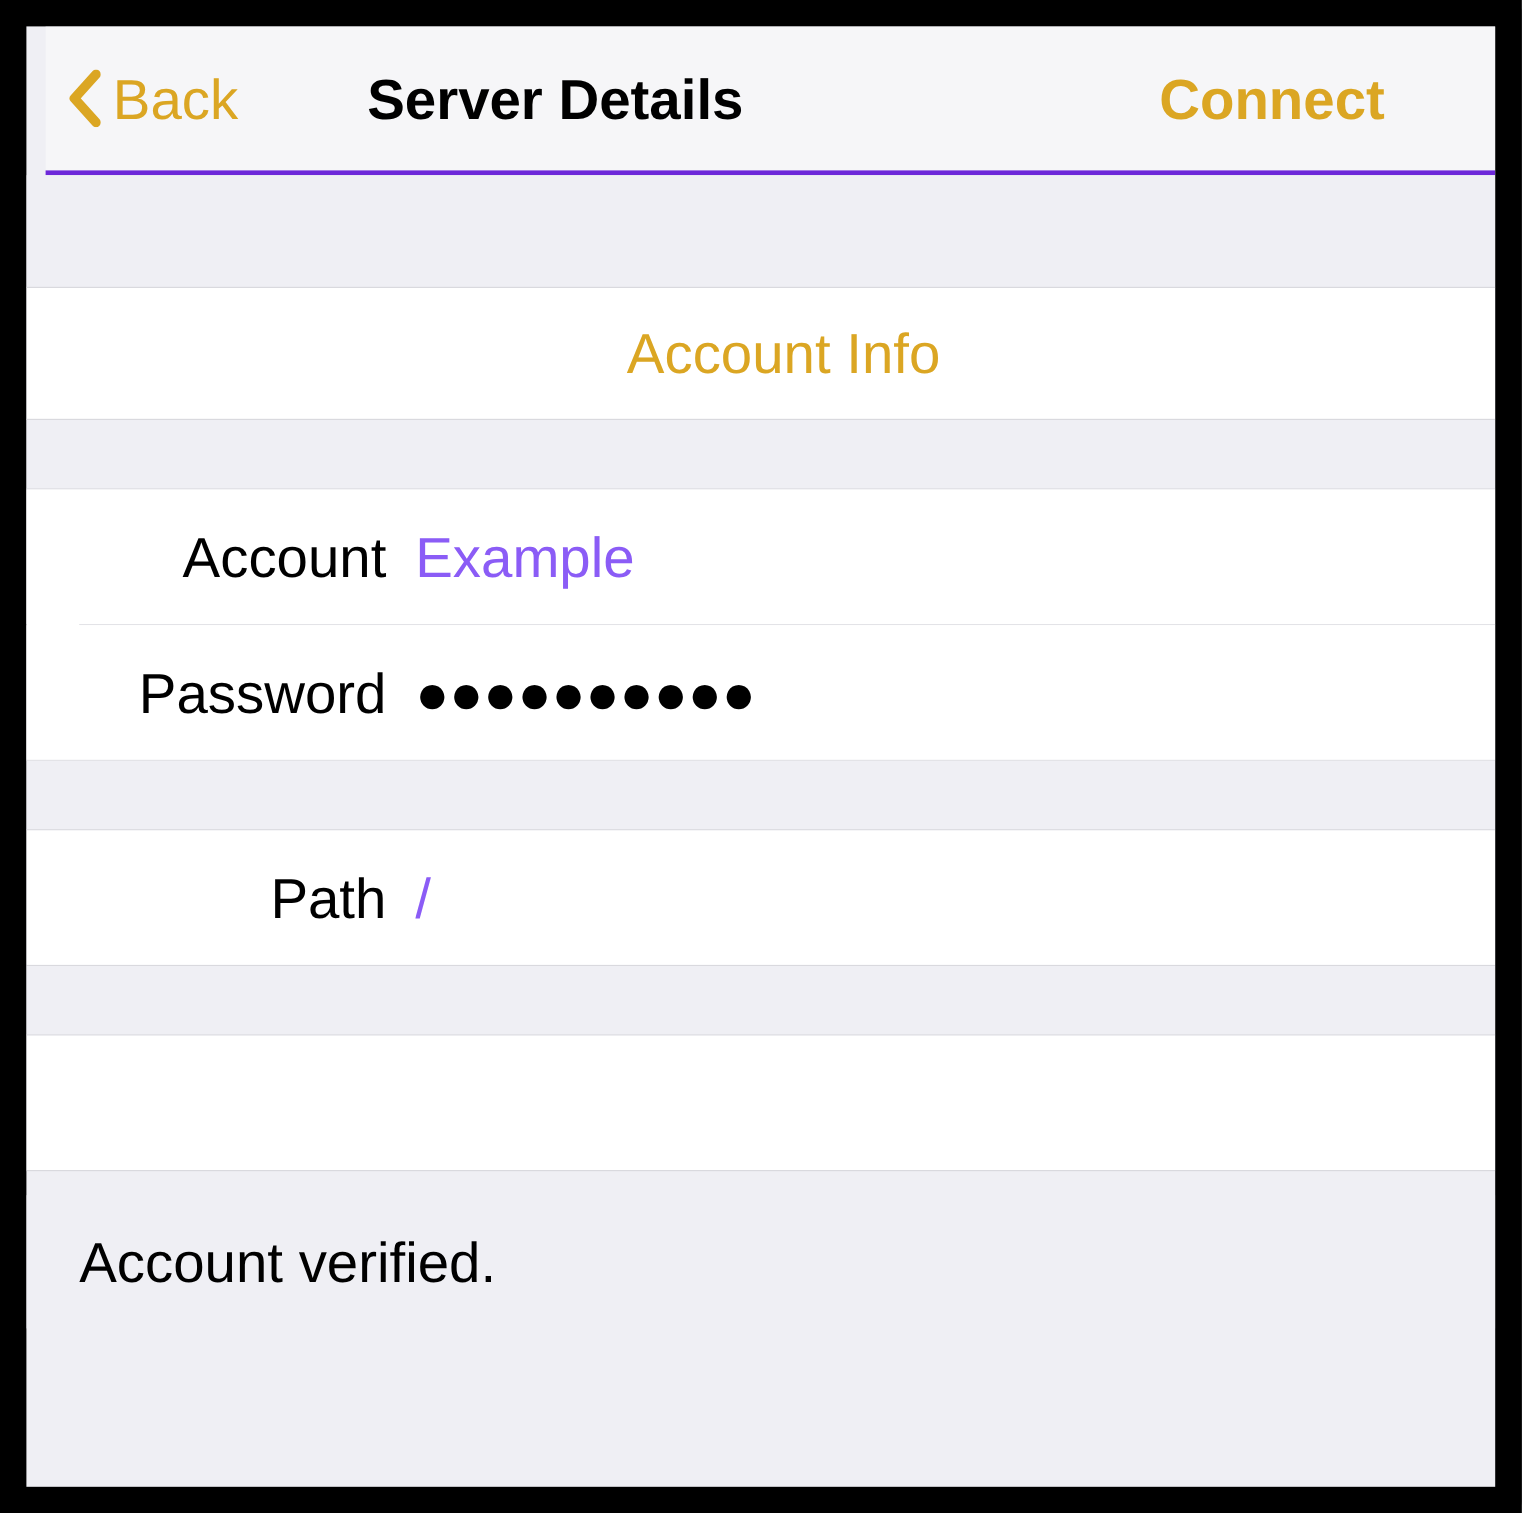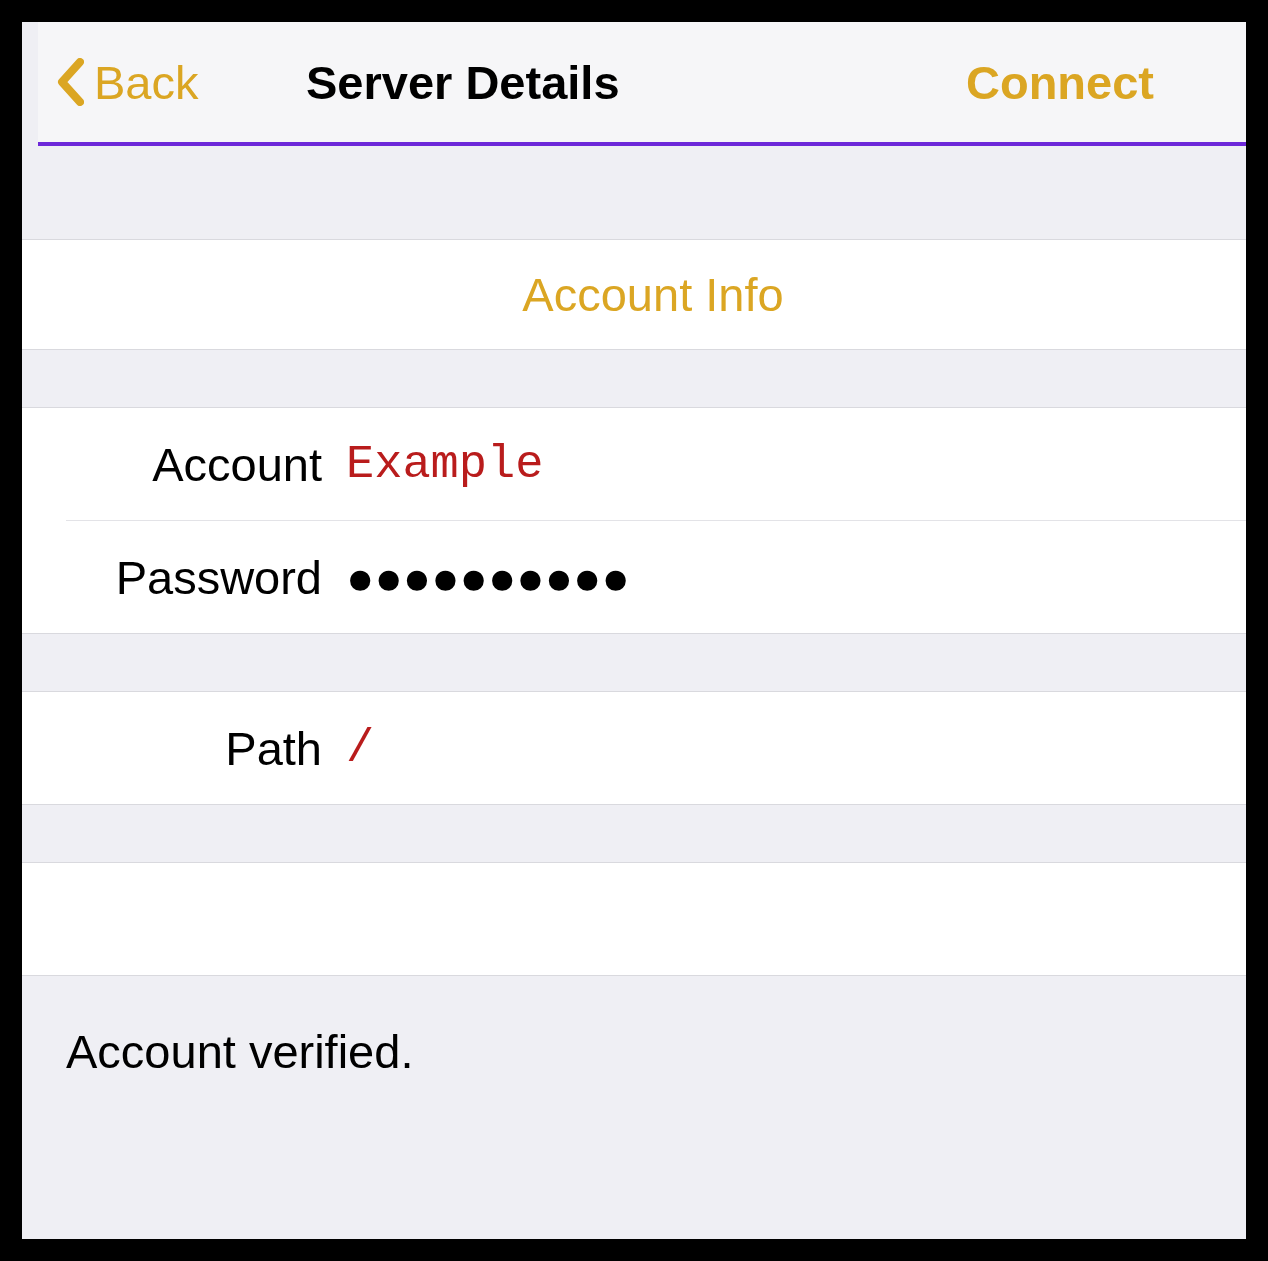--- a/index.html
+++ b/index.html
@@ -123,24 +123,24 @@
       font-size: 47px;
       width: 280px;
       text-align: right;
       padding-right: 24px;
       flex-shrink: 0;
     }
     .field-value {
       border: none;
       outline: none;
       font-size: 47px;
-      color: #b91c1c;
+      color: #8b5cf6;
       flex: 1;
       background: transparent;
-      font-family: Liberation Mono, monospace;
+      font-family: Liberation Sans, sans-serif;
     }
     .field-value::placeholder {
       color: #8e8e93;
     }
     .field-value-text {
       font-size: 47px;
       color: #000;
       flex:1;
       text-align:left;
     }

